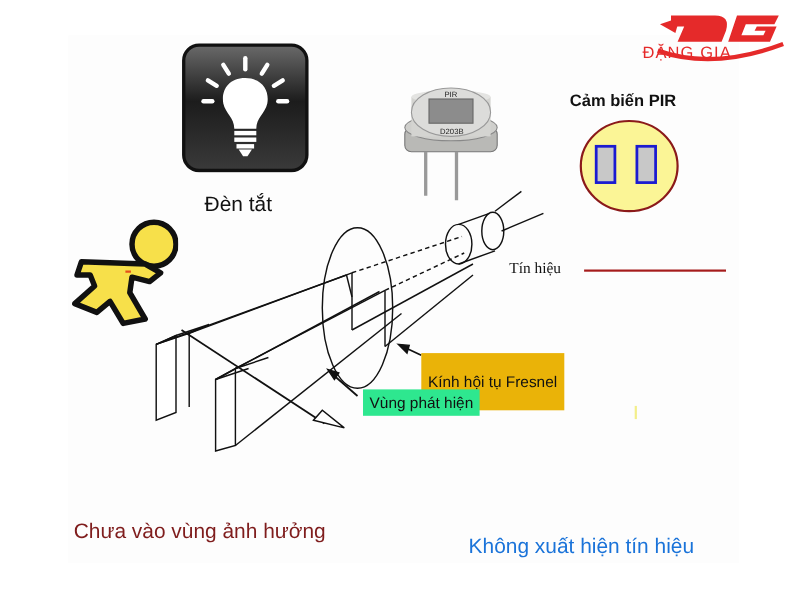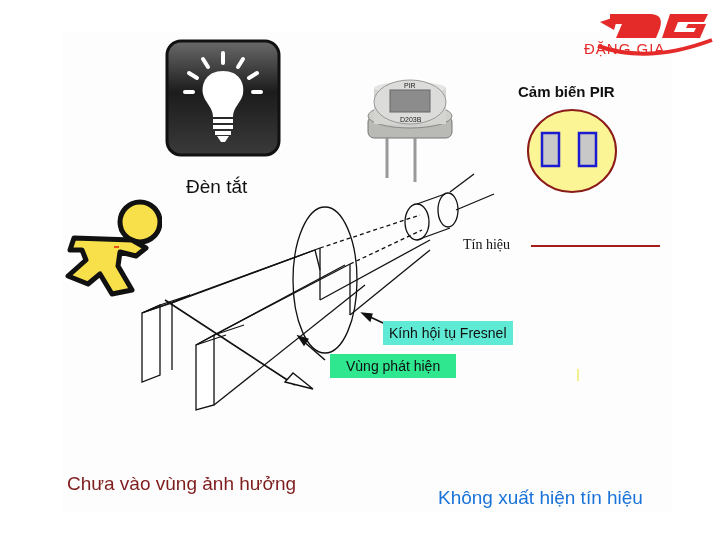--- a/index.html
+++ b/index.html
@@ -3,24 +3,24 @@
 <meta charset="utf-8">
 <style>
   html, body { margin:0; padding:0; }
   body { width:720px; height:540px; background:#ffffff; position:relative; overflow:hidden; font-family:"Liberation Sans", sans-serif; }
   .abs { position:absolute; }
   #panel { left:62px; top:32px; width:610px; height:480px; background:#fdfdfd; }
   .lbl { position:absolute; white-space:nowrap; color:#111; }
   #lamp-caption { left:186px; top:176px; font-size:19px; }
   #pir-caption { left:518px; top:83px; font-size:15px;font-weight:bold; }
   #signal-caption { left:463px; top:237px; font-size:14px;font-family:Liberation Serif, serif; }
-  #fresnel-caption { left:383px; top:321px; font-size:14px; background:#5eead4; padding:4px 6px; }
-  #zone-caption { left:330px; top:354px; font-size:14px; background:#2ee78f; padding:4px 16px; }
+  #fresnel-caption { left:383px; top:321px; font-size:14px; background:#eab308; padding:18px 6px; }
+  #zone-caption { left:330px; top:354px; font-size:14px; background:#2ee78f; padding:4px 6px; }
   #status-left { left:67px; top:473px; font-size:19px; color:#7f1d1d; }
-  #status-right { left:426px; top:487px; font-size:19px; color:#1a73d9;margin-left:12px; }
+  #status-right { left:426px; top:487px; font-size:19px; color:#1a73d9; }
   #logo-text { left:584px; top:40px; font-size:15px; font-weight:normal; color:#e52a2a; letter-spacing:1px; }
 </style>
 </head>
 <body>
 
 <div id="panel" class="abs"></div>
 
 <svg class="abs" style="left:588px;top:2px" width="130" height="62">
   <path d="M10 44 Q60 62 124 38" stroke="#e52a2a" stroke-width="4" fill="none"></path>
   <path d="M22 12 L62 12 Q76 12 72 26 L68 36 L28 36 L34 22 L22 22 Z" fill="#e52a2a"></path>

